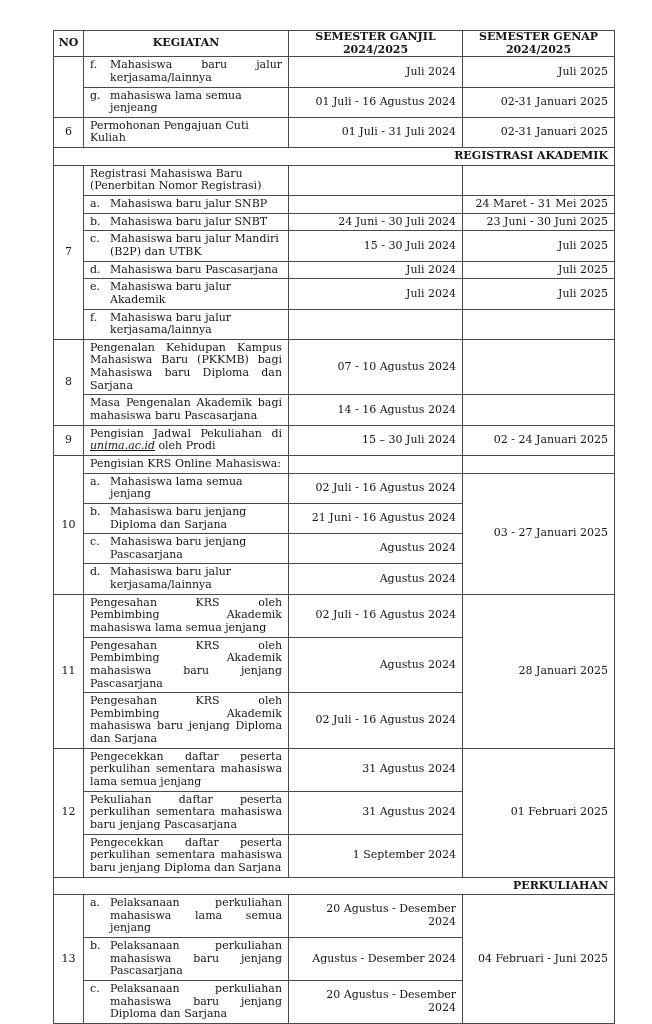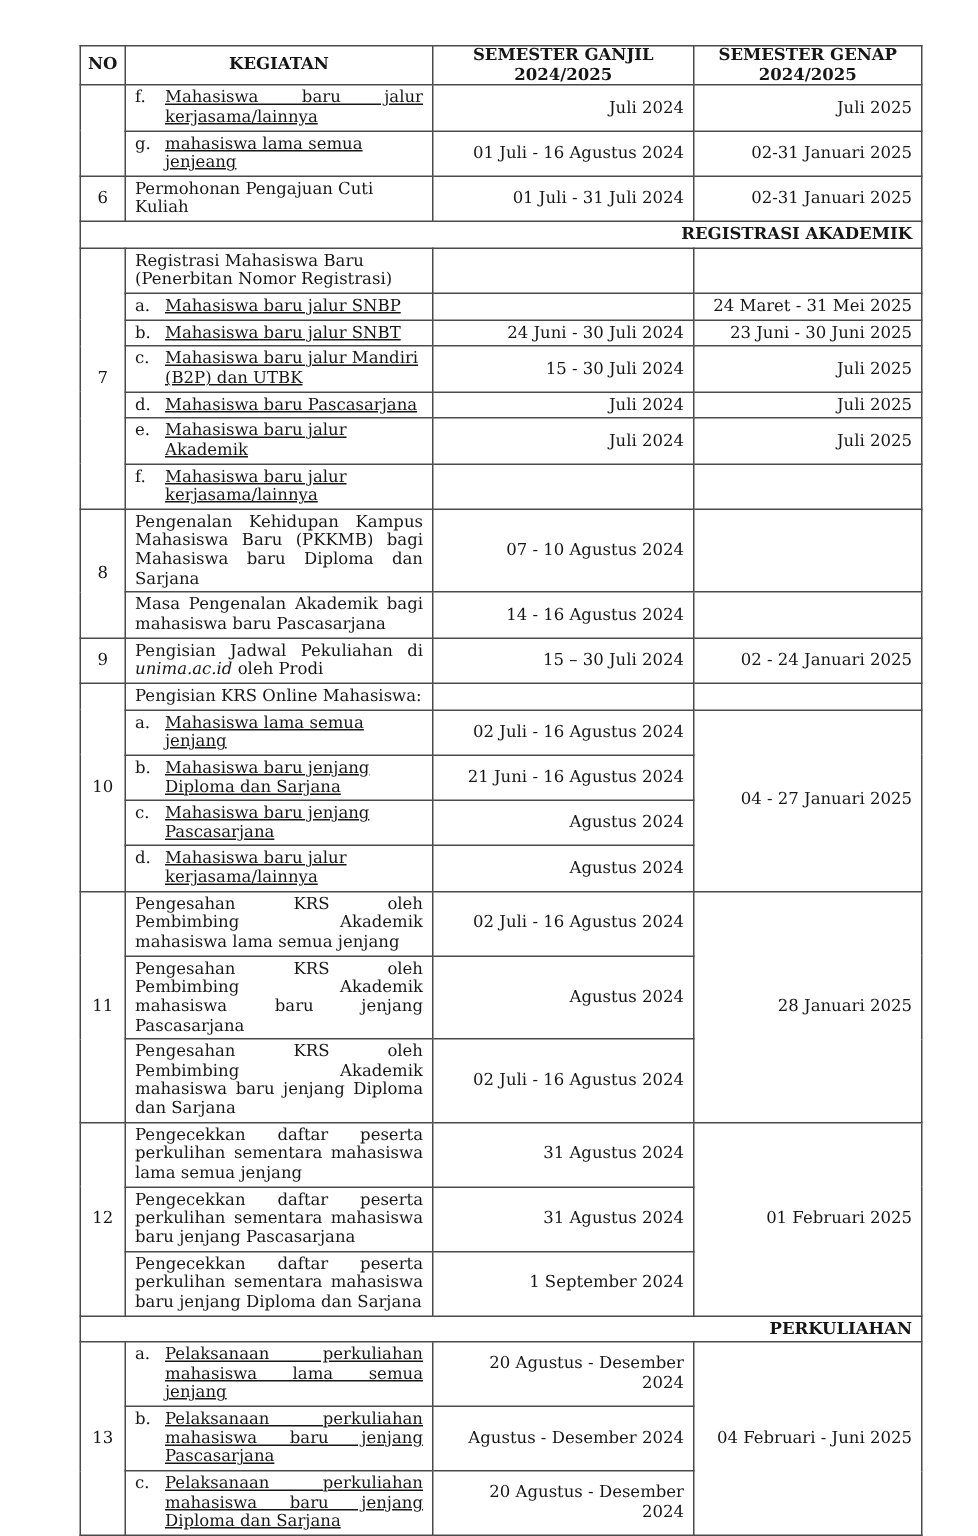--- a/index.html
+++ b/index.html
@@ -32,23 +32,23 @@
     font-weight:bold;
     text-align:center;
     padding:0 4px;
     font-size:11px;
   }
   td.c-no { text-align:center; padding:2px 2px; }
   td.c-sec { text-align:right; font-weight:bold; padding:3px 4px; }
   td.c-gj, td.c-gp { text-align:right; }
   .item { display:flex; align-items:flex-start; }
   .letter { flex:0 0 20px; }
-  .item-text { flex:1 1 auto;text-decoration:underline; }
+  .item-text { flex:1 1 auto; }
   .justify { text-align:justify; }
-  .italic { font-style:italic; }
+  .italic { font-style:italic;text-decoration:underline; }
 </style>
 </head>
 <body>
 
 <div class="page">
   <table class="cal">
     <colgroup>
       <col class="w-no">
         <col class="w-keg">
         <col class="w-gj">
@@ -195,21 +195,21 @@
           <td class="c-gp"></td>
         </tr>
         <tr>
           <td class="c-keg">
             <div class="item">
               <span class="letter">a.</span>
               <div class="item-text">Mahasiswa lama semua jenjang</div>
             </div>
           </td>
           <td class="c-gj">02 Juli - 16 Agustus 2024</td>
-          <td class="c-gp" rowspan="4">04 - 27 Januari 2025</td>
+          <td class="c-gp" rowspan="4">03 - 27 Januari 2025</td>
         </tr>
         <tr>
           <td class="c-keg">
             <div class="item">
               <span class="letter">b.</span>
               <div class="item-text">Mahasiswa baru jenjang Diploma dan Sarjana</div>
             </div>
           </td>
           <td class="c-gj">21 Juni - 16 Agustus 2024</td>
         </tr>
@@ -254,21 +254,21 @@
         <tr>
           <td class="c-no" rowspan="3">12</td>
           <td class="c-keg">
             <div class="keg-text justify">Pengecekkan daftar peserta perkulihan sementara mahasiswa lama semua jenjang</div>
           </td>
           <td class="c-gj">31 Agustus 2024</td>
           <td class="c-gp" rowspan="3">01 Februari 2025</td>
         </tr>
         <tr>
           <td class="c-keg">
-            <div class="keg-text justify">Pengecekkan daftar peserta perkulihan sementara mahasiswa baru jenjang Pascasarjana</div>
+            <div class="keg-text justify">Pekuliahan daftar peserta perkulihan sementara mahasiswa baru jenjang Pascasarjana</div>
           </td>
           <td class="c-gj">31 Agustus 2024</td>
         </tr>
         <tr>
           <td class="c-keg">
             <div class="keg-text justify">Pengecekkan daftar peserta perkulihan sementara mahasiswa baru jenjang Diploma dan Sarjana</div>
           </td>
           <td class="c-gj">1 September 2024</td>
         </tr>
         <tr>

